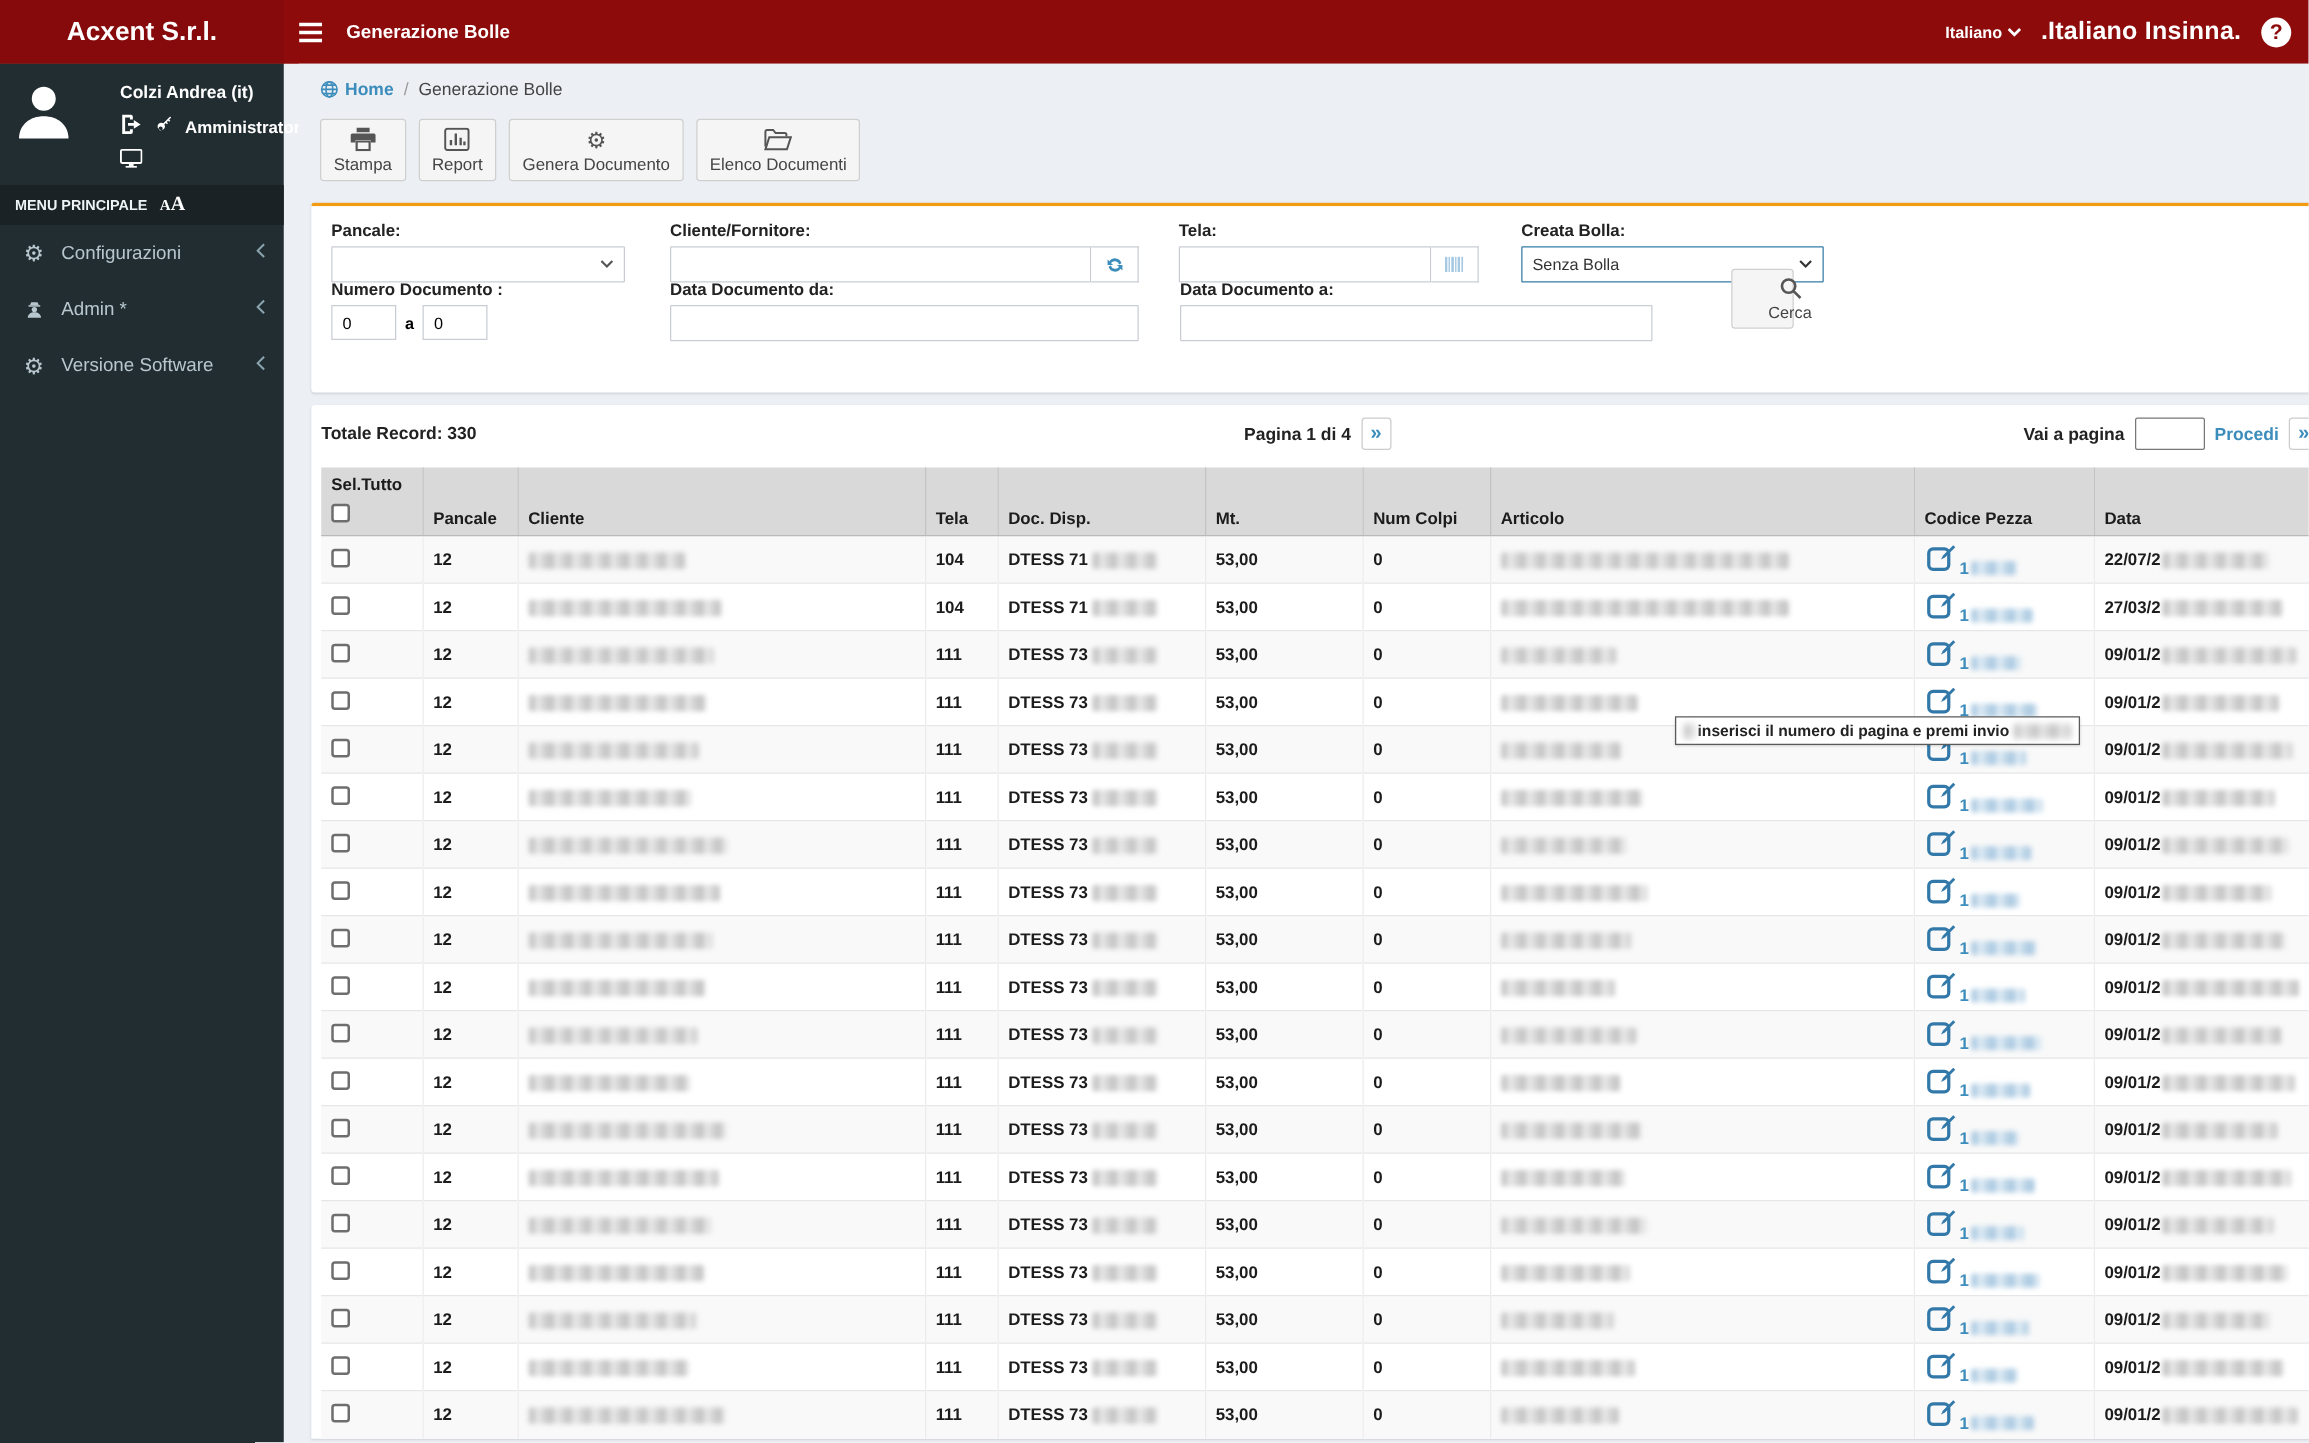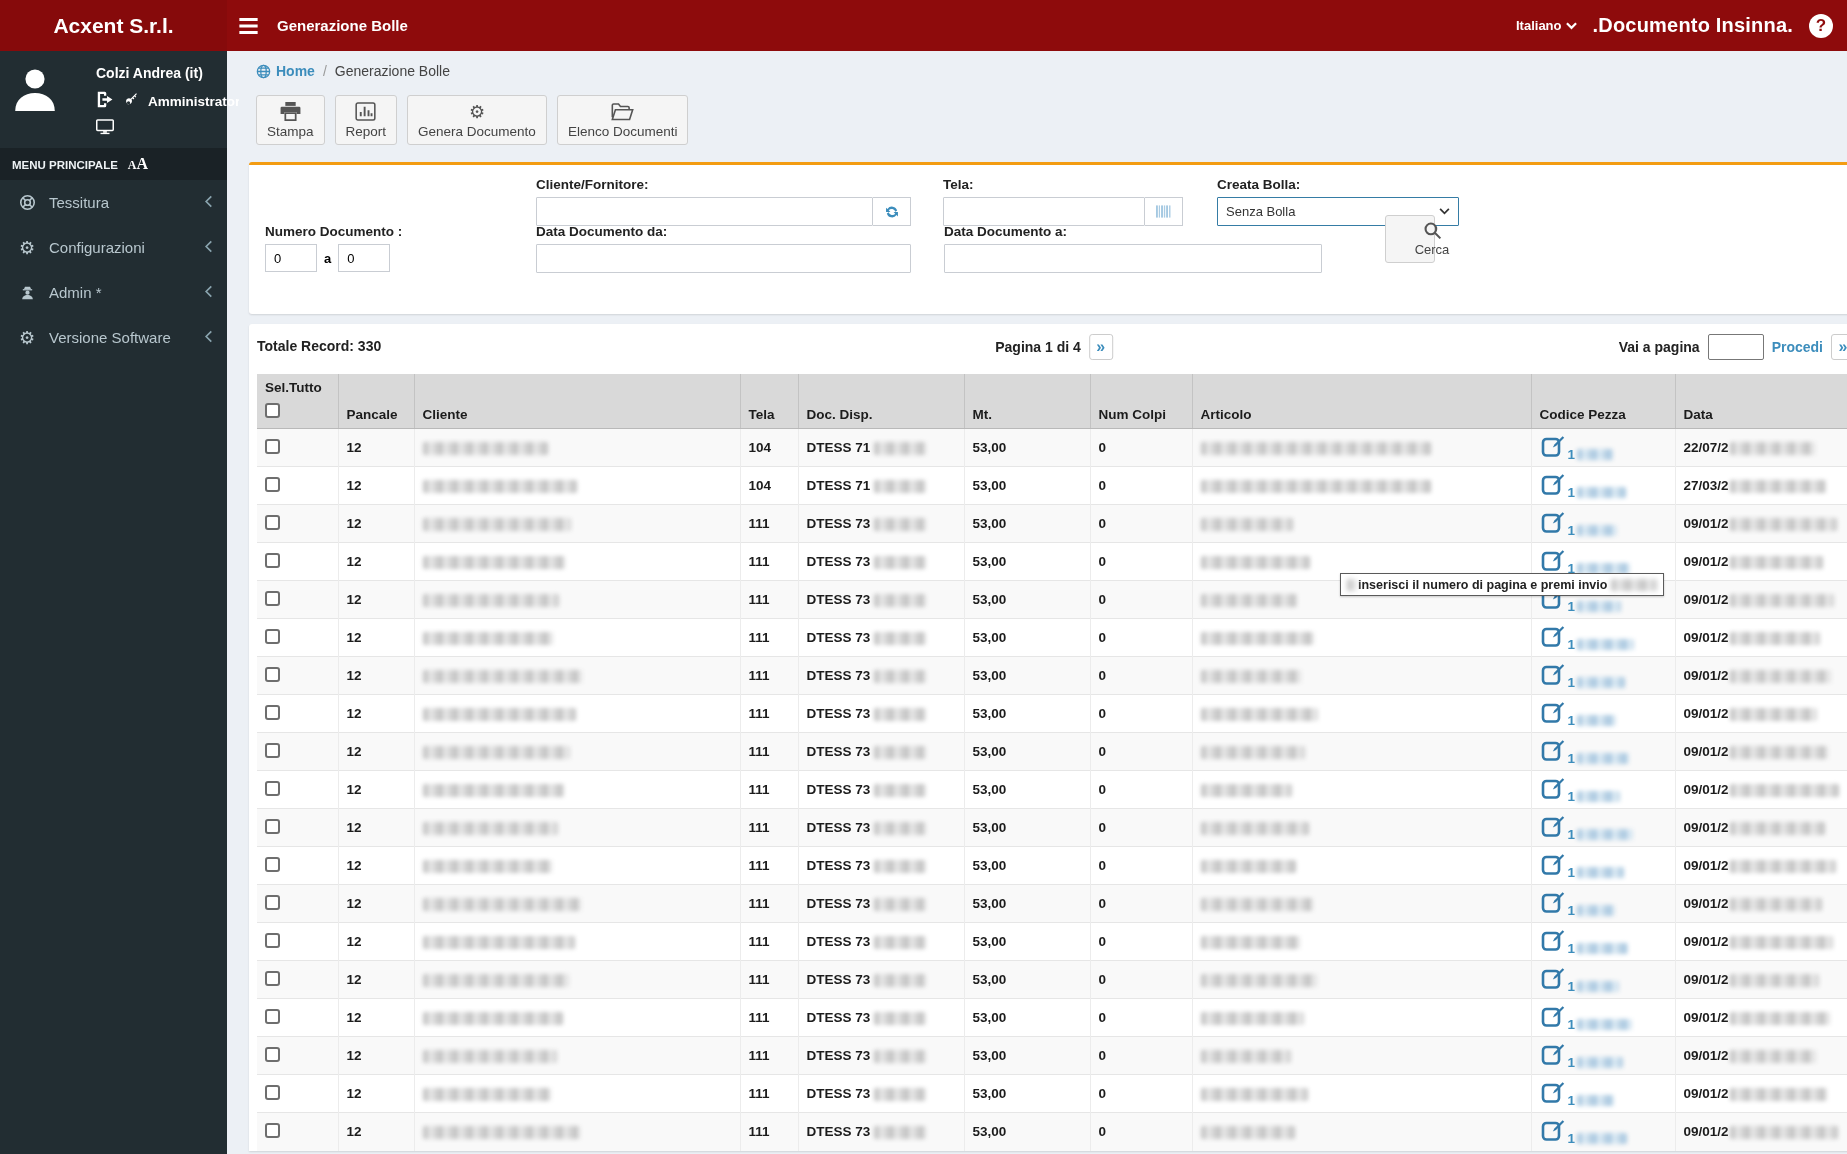--- a/index.html
+++ b/index.html
@@ -100,21 +100,21 @@
         </svg>
     </div>
     <div class="top-title">Generazione Bolle</div>
     <div class="top-right">
       <div class="lang">
         <span>Italiano</span>
         <svg width="11" height="8" viewBox="0 0 12 8">
             <path d="M1 1l5 5 5-5" fill="none" stroke="#fff" stroke-width="2.4"></path>
           </svg>
       </div>
-      <div class="company">.Documento Insinna.</div>
+      <div class="company">.Italiano Insinna.</div>
       <div class="help-btn">
           <span>?</span>
         </div>
     </div>
   </div>
 
   <div class="sidebar">
     <div class="user-panel">
       <svg class="avatar" viewBox="0 0 24 24">
         <circle cx="12" cy="7.2" r="4.6" fill="#fff"></circle>
@@ -145,37 +145,20 @@
         </div>
       </div>
     </div>
 
     <div class="menu-hdr">
       <span>MENU PRINCIPALE</span>
       <span class="font-resize"><span class="a1">A</span><span class="a2">A</span></span>
     </div>
 
     <ul class="menu">
-      <li class="menu-item">
-        <span class="mi-icon">
-          <svg width="17" height="17" viewBox="0 0 24 24">
-              <g fill="none" stroke="#b8c7ce" stroke-width="2.2">
-                <circle cx="12" cy="12" r="9.5"></circle>
-                <circle cx="12" cy="12" r="4"></circle>
-                <path d="M5.3 5.3l3.9 3.9M18.7 5.3l-3.9 3.9M5.3 18.7l3.9-3.9M18.7 18.7l-3.9-3.9"></path>
-              </g>
-            </svg>
-        </span>
-        <span class="mi-label">Tessitura</span>
-        <span class="mi-caret">
-          <svg width="9" height="13" viewBox="0 0 9 14">
-              <path d="M7.5 1.5L2 7l5.5 5.5" fill="none" stroke="#8aa4af" stroke-width="1.8"></path>
-            </svg>
-        </span>
-      </li>
       <li class="menu-item">
         <span class="mi-icon uni-cogs">⚙</span>
         <span class="mi-label">Configurazioni</span>
         <span class="mi-caret">
           <svg width="9" height="13" viewBox="0 0 9 14">
               <path d="M7.5 1.5L2 7l5.5 5.5" fill="none" stroke="#8aa4af" stroke-width="1.8"></path>
             </svg>
         </span>
       </li>
       <li class="menu-item">
@@ -250,20 +233,29 @@
           <g fill="none" stroke="#555" stroke-width="1.8">
             <path d="M1.5 17V3.5A1.5 1.5 0 013 2h5.5l2.2 2.8H19a1.5 1.5 0 011.5 1.5V8"></path>
             <path d="M1.5 19.5L5 8.5h19.5L21 19.5z"></path>
           </g>
         </svg>
         <span>Elenco Documenti</span>
       </button>
     </div>
 
     <div class="filter-box">
+      <div class="fgroup" style="left:16px; top:12px;">
+        <div class="flabel">Pancale:</div>
+        <div class="fselect" style="width:235px;">
+          <span></span>
+          <svg width="11" height="7" viewBox="0 0 12 8">
+              <path d="M1 1l5 5 5-5" fill="none" stroke="#555" stroke-width="2"></path>
+            </svg>
+        </div>
+      </div>
       <div class="fgroup" style="left:287px; top:12px;">
         <div class="flabel">Cliente/Fornitore:</div>
         <div class="addon-wrap">
           <input class="finput" style="width: 337px;">
           <span class="addon">
             <svg width="14" height="14" viewBox="0 0 16 16" fill="#3c8dbc">
               <path d="M13.9 6.4A6.2 6.2 0 002.8 4.6L1.2 3v5h5L4.3 6.1a4.3 4.3 0 017.5 1.5z"></path>
               <path d="M2.1 9.6a6.2 6.2 0 0011.1 1.8l1.6 1.6V8h-5l1.9 1.9a4.3 4.3 0 01-7.5-1.5z"></path>
             </svg>
           </span>

